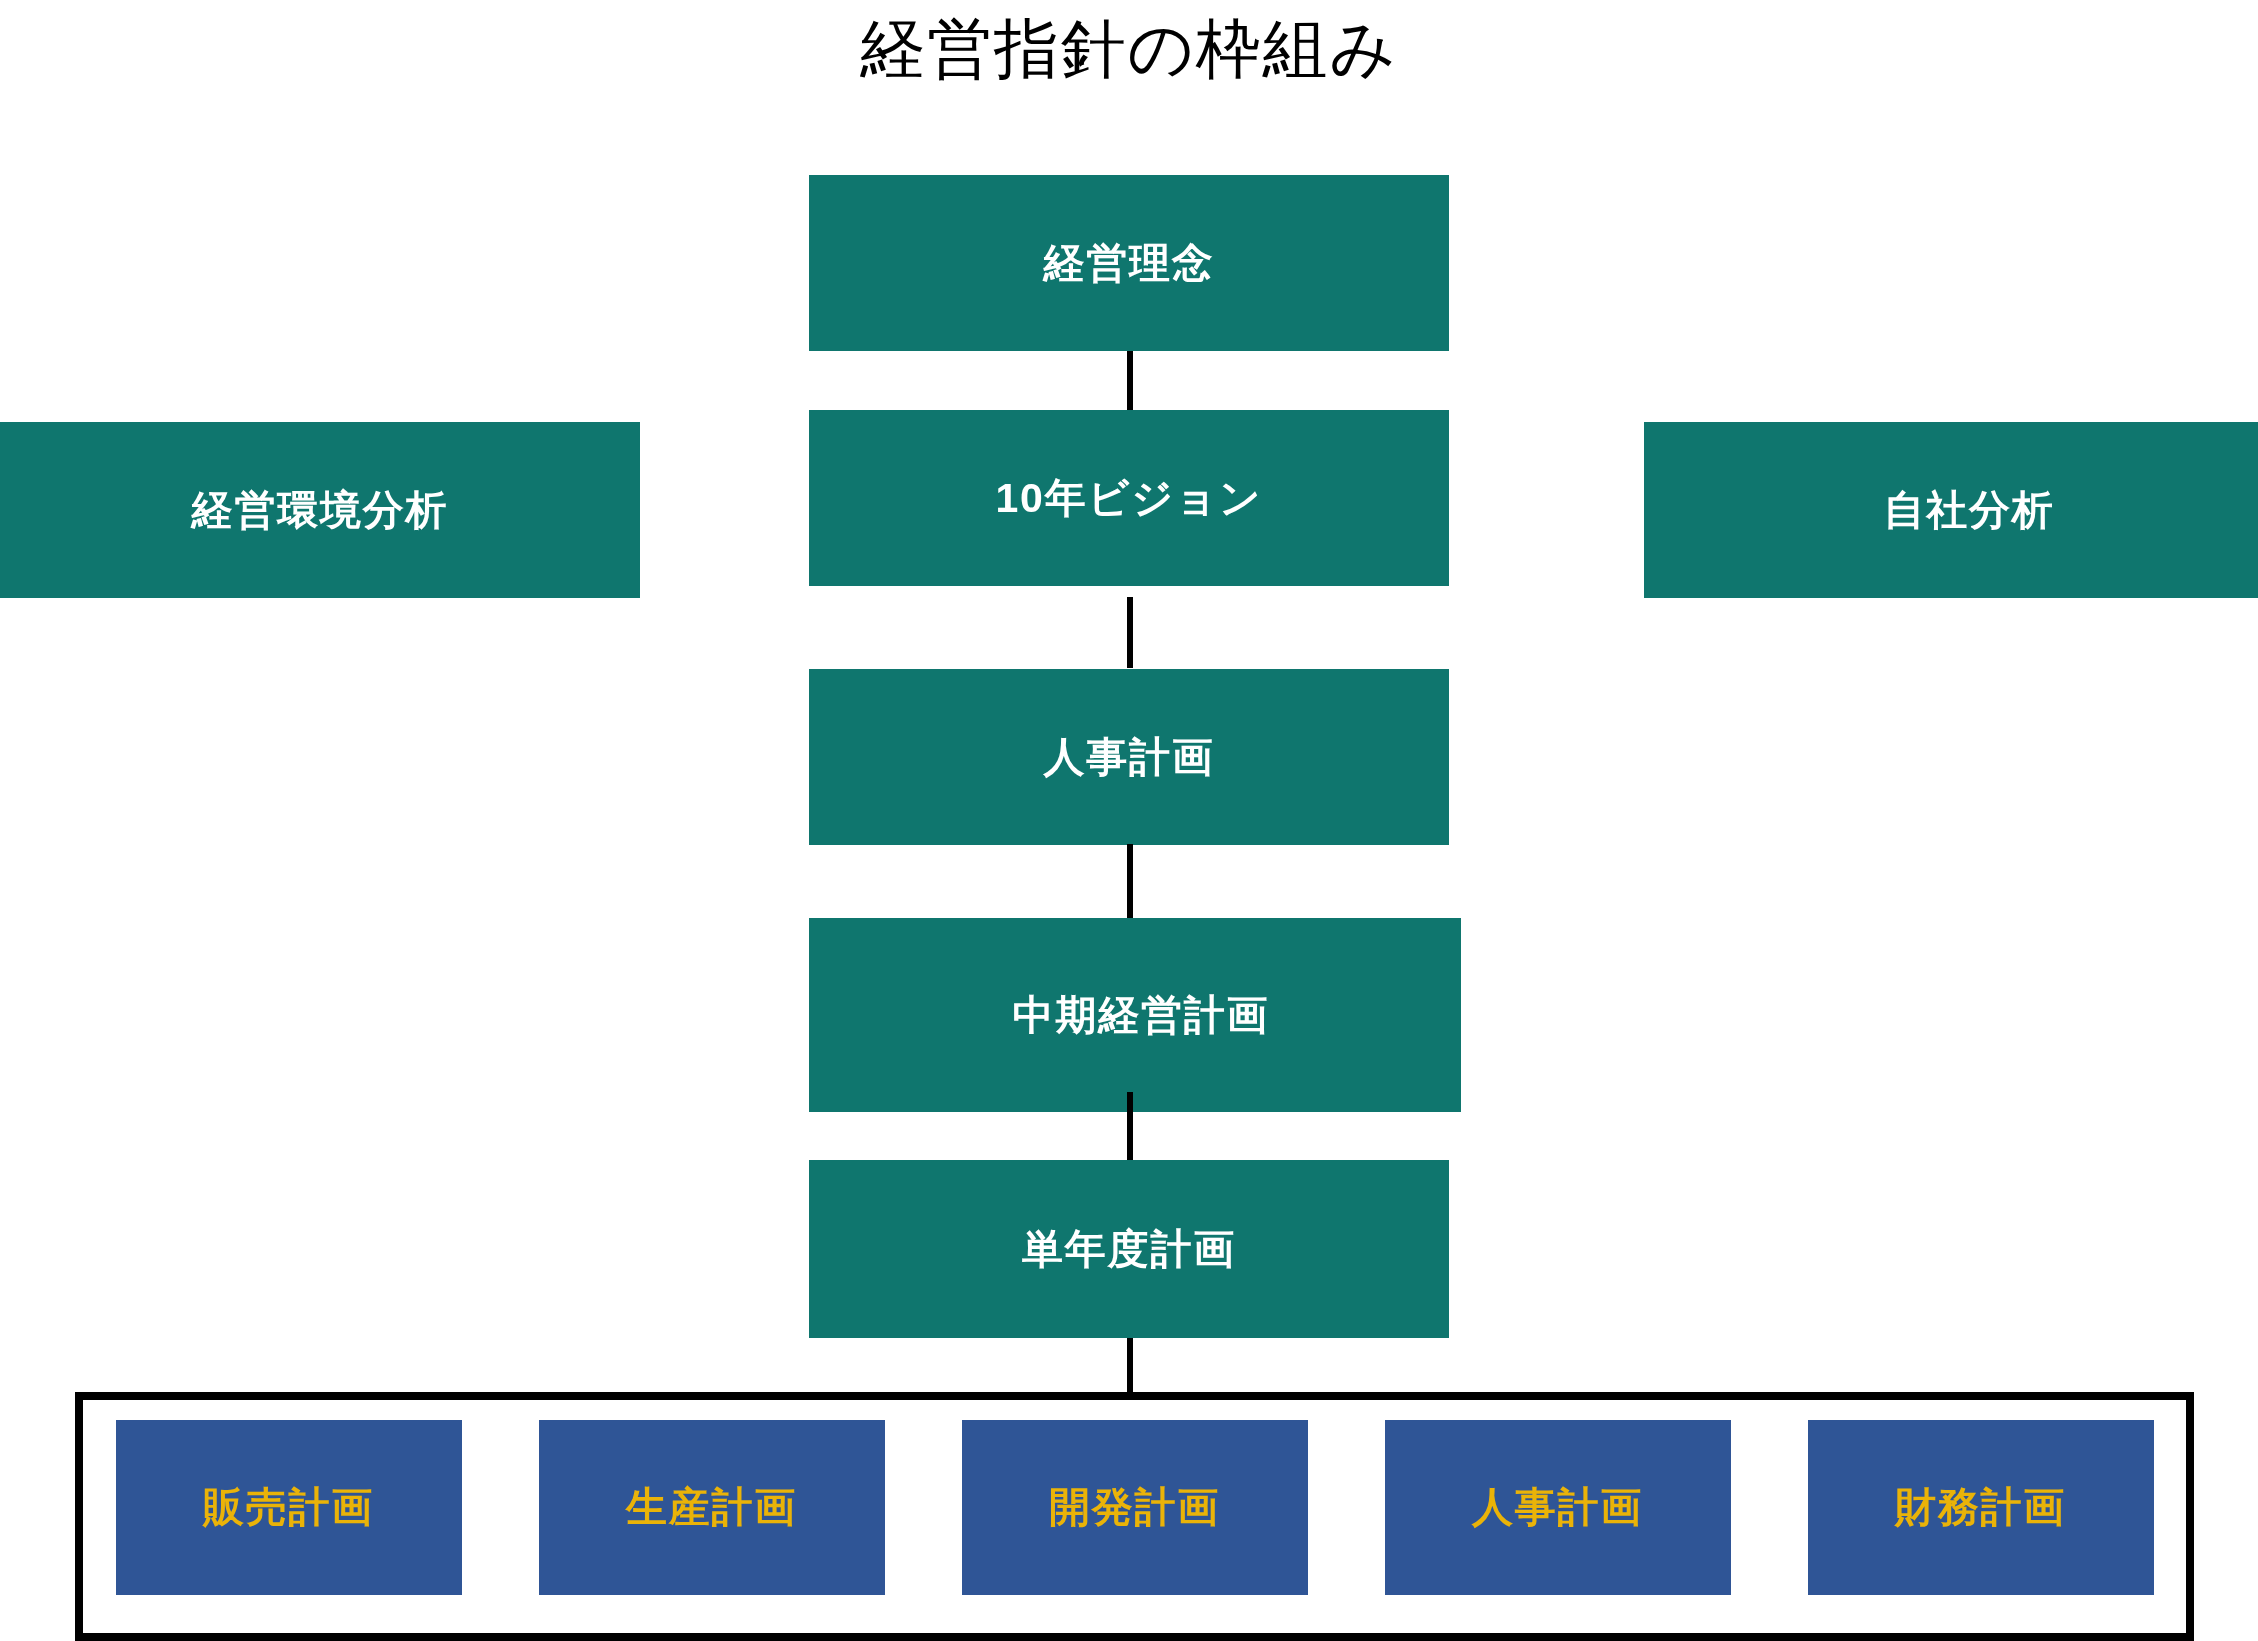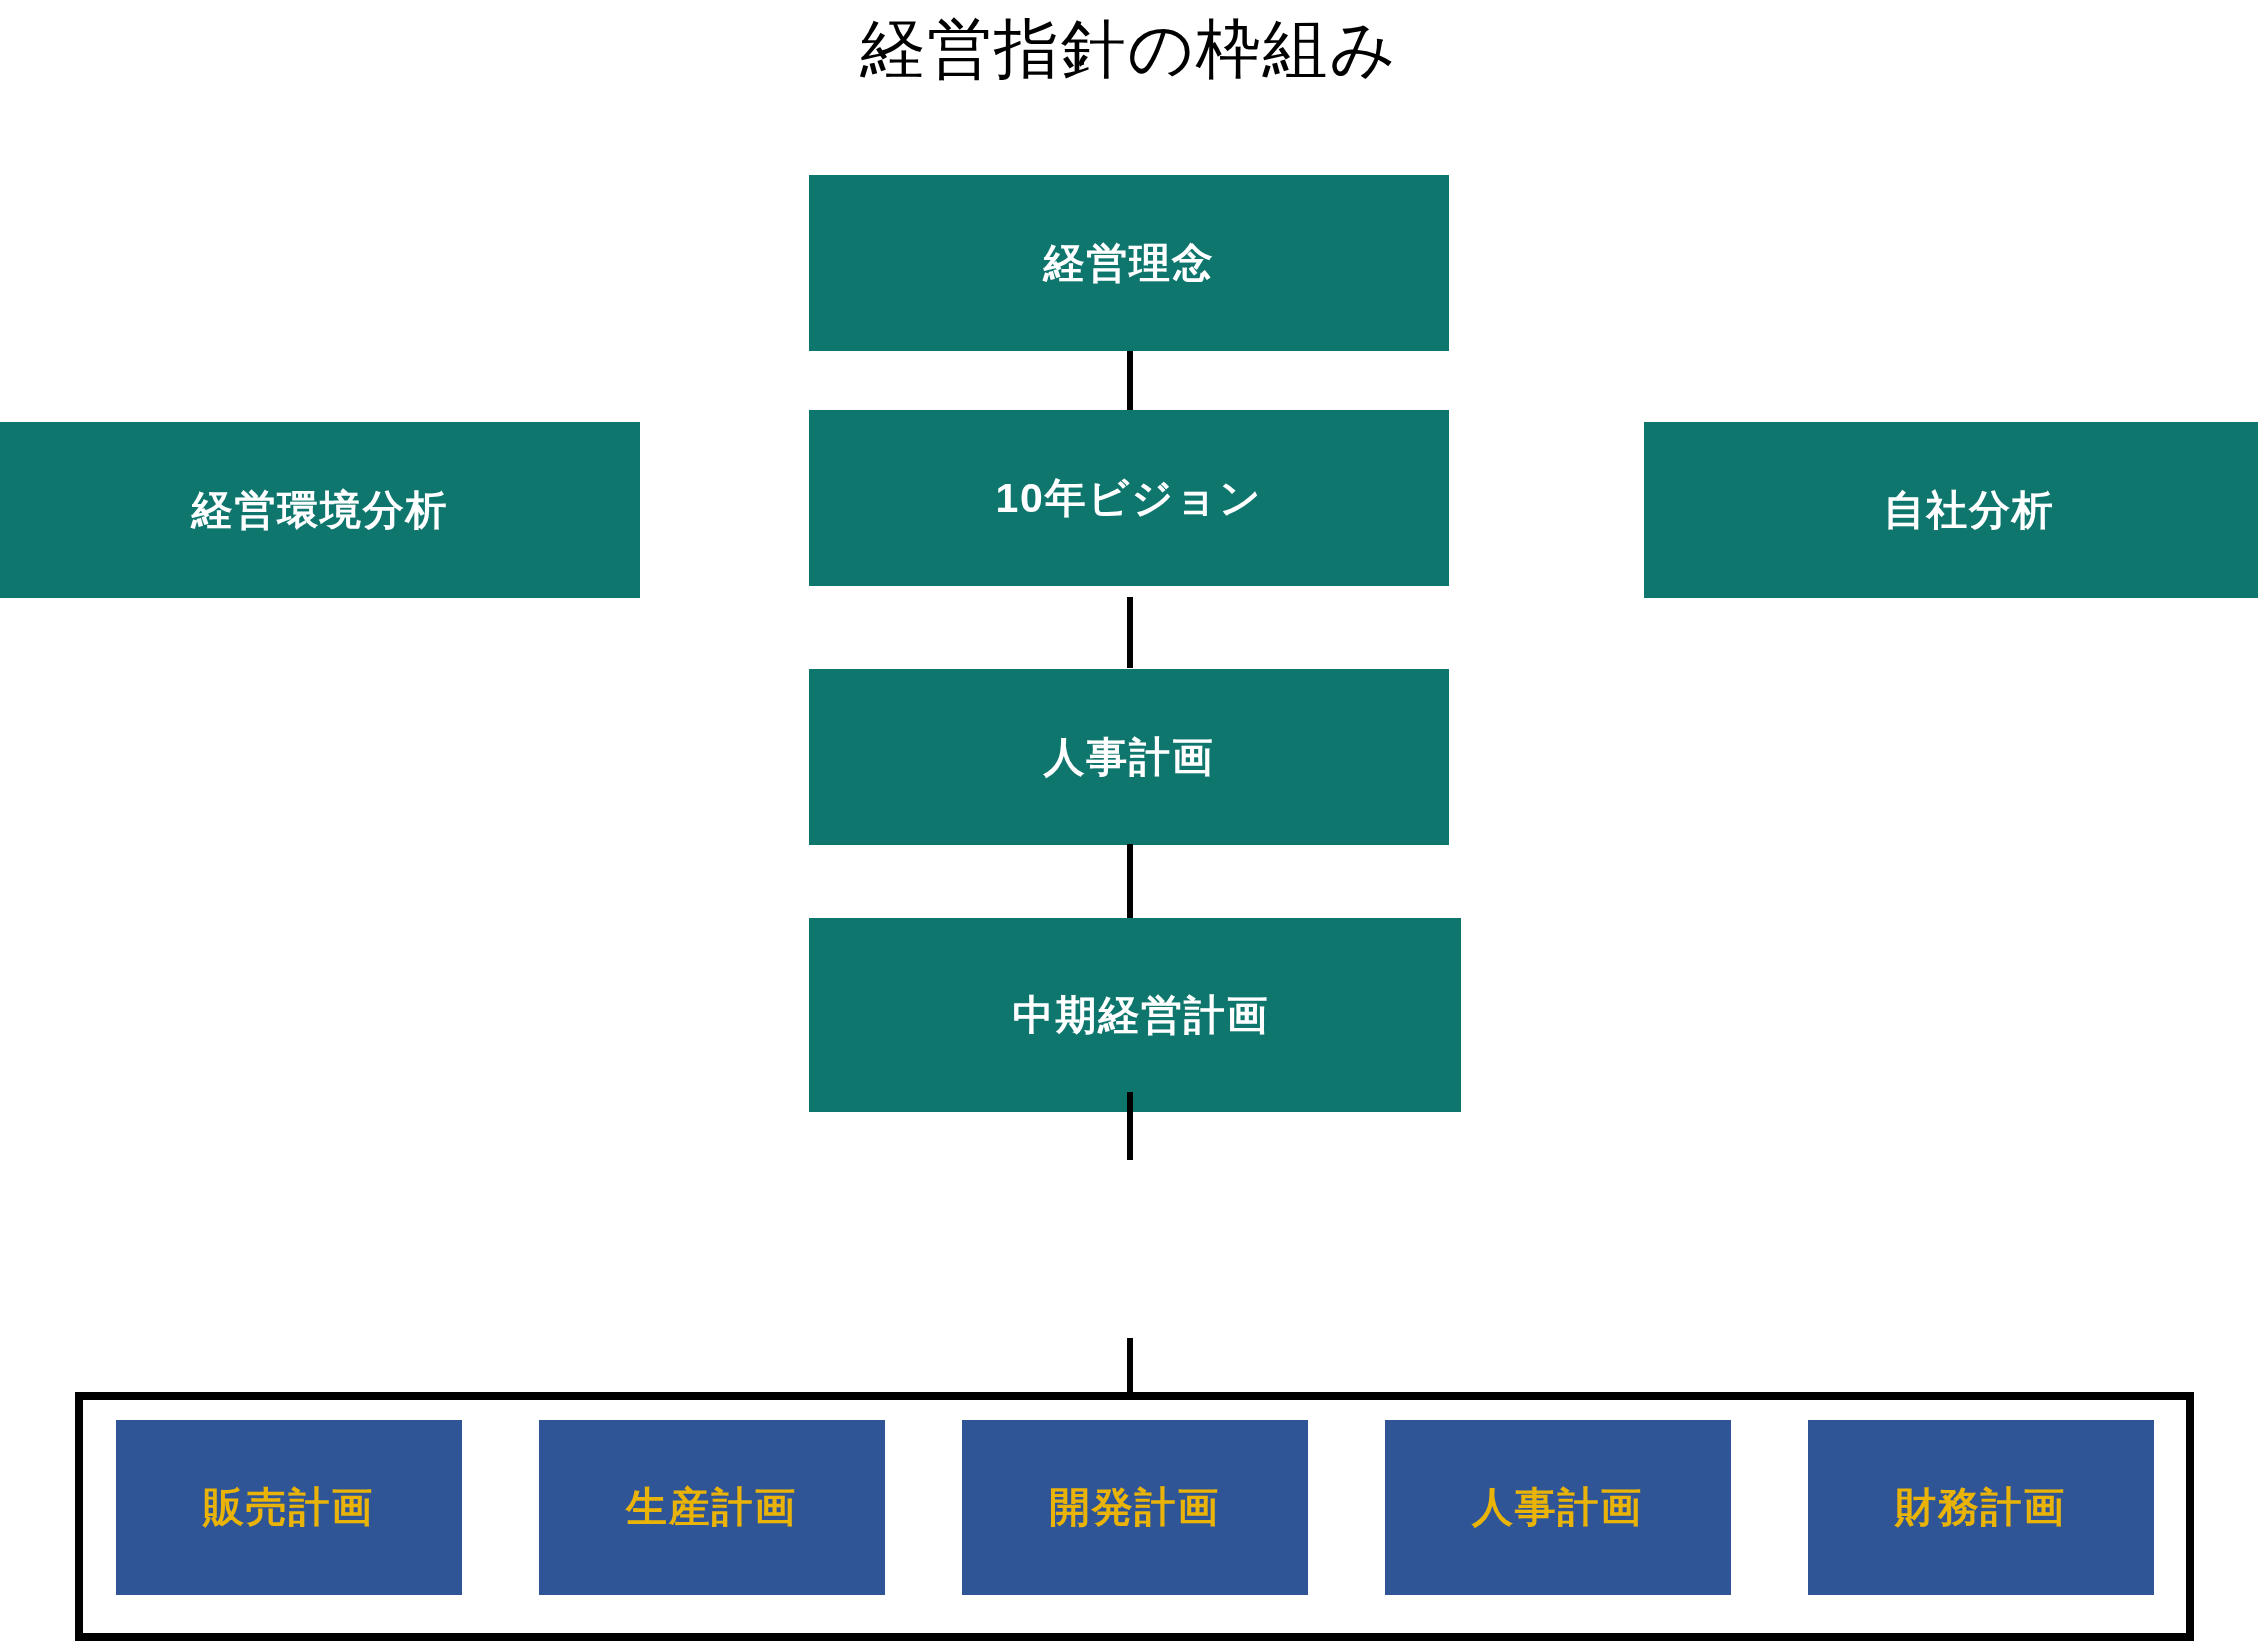--- a/index.html
+++ b/index.html
@@ -106,20 +106,21 @@
   <div class="connector conn-1"></div>
 
   <div class="box node node-2">人事計画</div>
 
   <div class="connector conn-2"></div>
 
   <div class="box node node-3">中期経営計画</div>
 
   <div class="connector conn-3"></div>
 
+  <div class="box node node-4">単年度計画</div>
 
   <div class="connector conn-4"></div>
 
   <div class="box side-left">経営環境分析</div>
 
   <div class="box side-right">自社分析</div>
 
   <div class="plans-frame">
     <div class="plan-box">販売計画</div>
     <div class="plan-box">生産計画</div>

